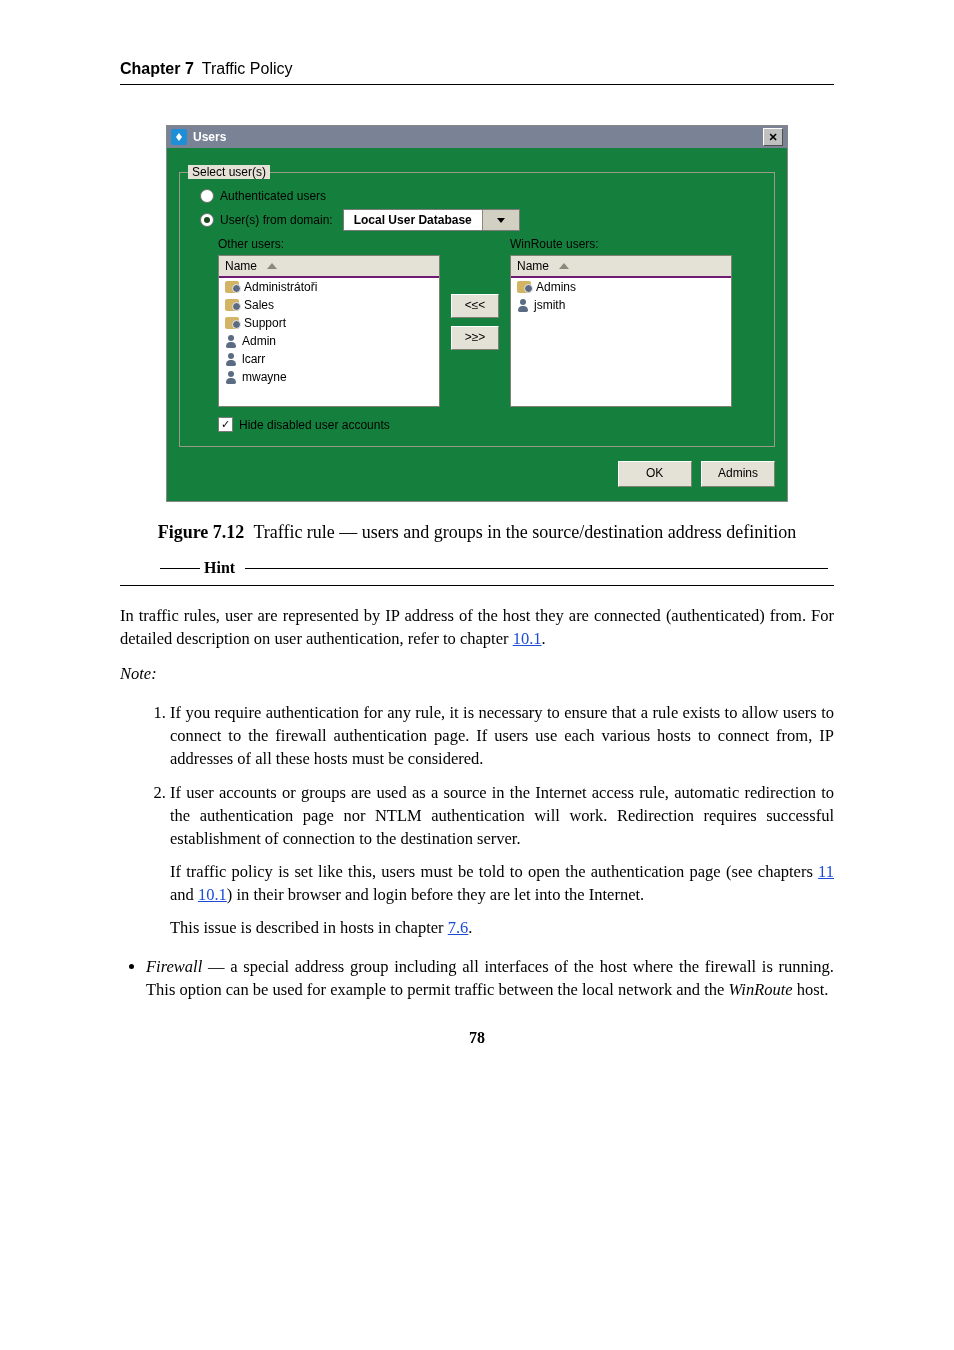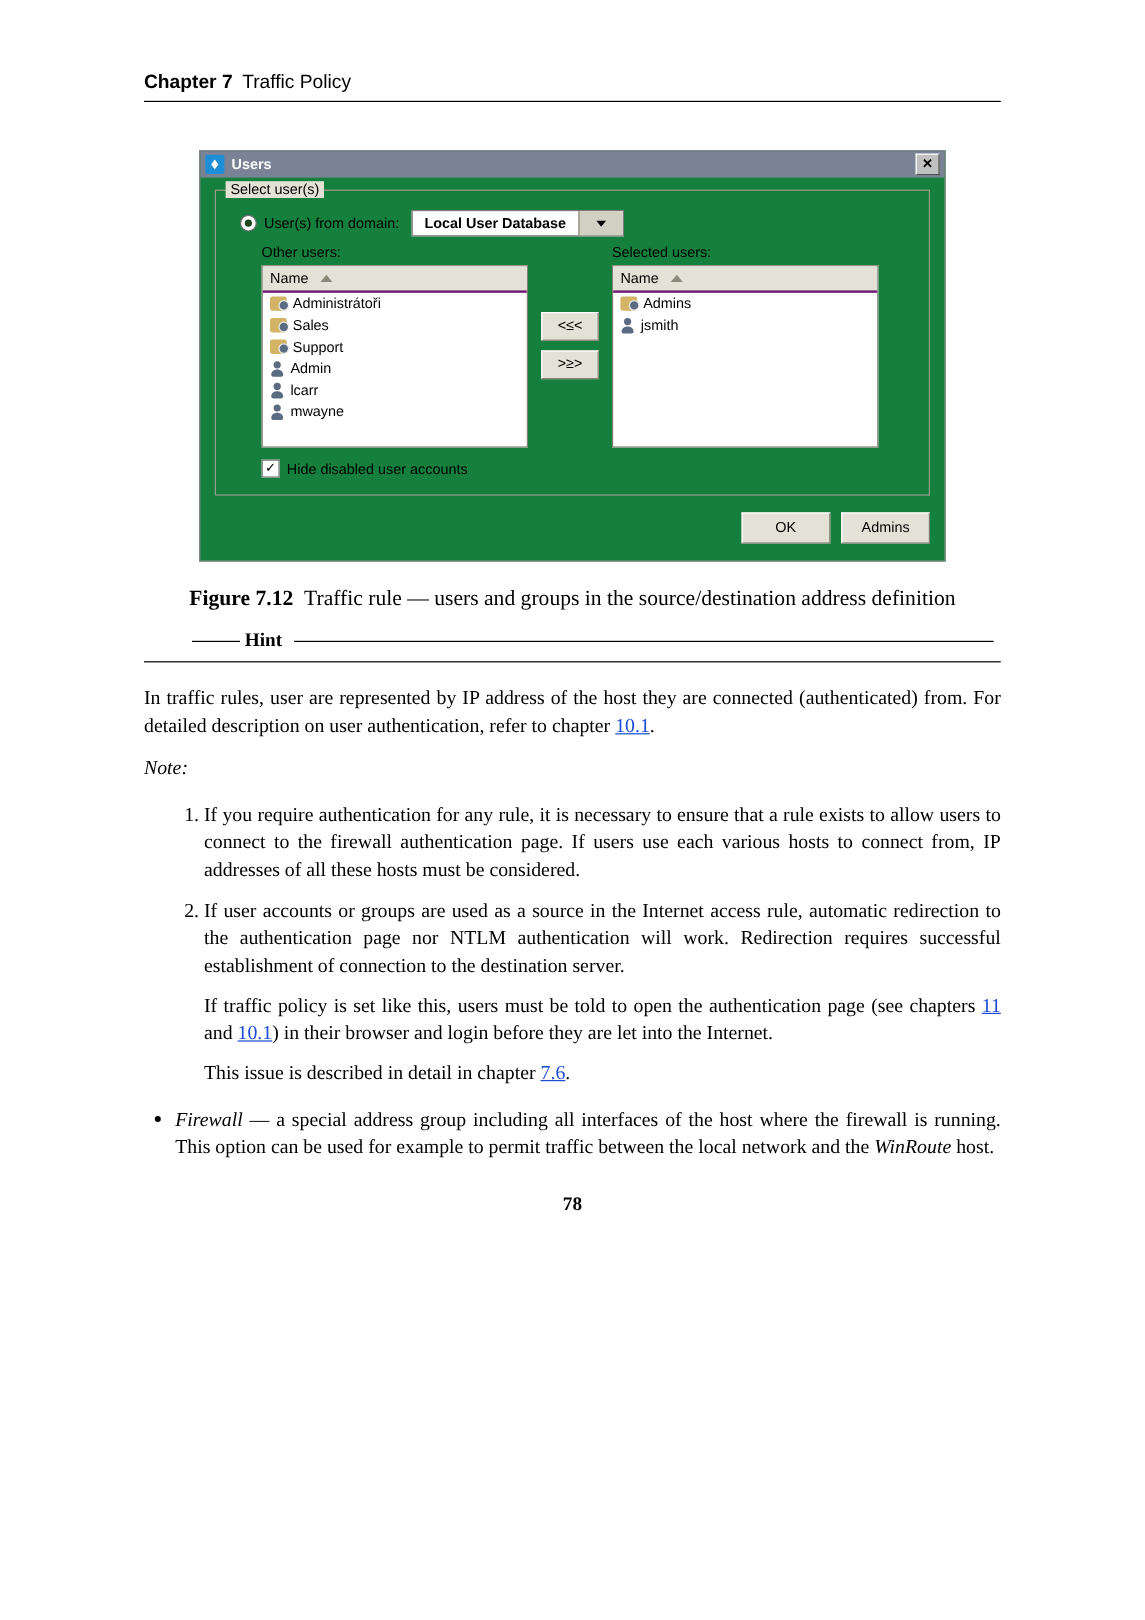--- a/index.html
+++ b/index.html
@@ -50,21 +50,21 @@
   .titlebar .spacer { flex: 1; }
   .closebtn {
     width: 18px; height: 16px;
     background: #c0c0c0;
     border: 1px solid #fff;
     border-right-color:#505050; border-bottom-color:#505050;
     display:flex; align-items:center; justify-content:center;
     font-size:11px; font-weight:bold; color:#000;
     line-height:14px;
   }
-  .dlgbody { padding: 10px 12px 14px 12px; border-radius: 16px; }
+  .dlgbody { padding: 24px 12px 14px 12px; border-radius: 16px; }
   .groupbox {
     border: 1px solid #9a9a8a;
     padding: 10px 14px 14px 14px;
     position: relative;
     margin-bottom: 14px;
   }
   .grouplegend {
     position: absolute;
     top: -8px; left: 8px;
     background: #e4e1d6;
@@ -194,20 +194,24 @@
       </span>
       <span class="title">Users</span>
       <span class="spacer"></span>
       <span class="closebtn">✕</span>
     </div>
     <div class="dlgbody">
       <div class="groupbox">
         <div class="grouplegend">Select user(s)</div>
 
         <div class="radio-row">
+          <span class="radio-dot"></span>
+          <span>Authenticated users</span>
+        </div>
+        <div class="radio-row">
           <span class="radio-dot selected"></span>
           <span>User(s) from domain:</span>
           <span class="dropdown">
             <span>Local User Database</span>
             <span class="arrow"></span>
           </span>
         </div>
 
         <div class="listwrap">
           <div class="listcol">
@@ -250,21 +254,21 @@
                   </span>
                   <span>mwayne</span>
                 </div>
             </div>
           </div>
           <div class="midcol">
             <div class="tbtn">&lt;≤&lt;</div>
             <div class="tbtn">&gt;≥&gt;</div>
           </div>
           <div class="listcol">
-            <div class="listlabel">Selected users:</div>
+            <div class="listlabel">WinRoute users:</div>
             <div class="listbox">
               <div class="listhead">
                 <span>Name</span>
                 <span class="sorttri"></span>
               </div>
               <div class="listrow">
                   <span class="gicon"></span>
                   <span>Admins</span>
                 </div>
               <div class="listrow">
@@ -308,21 +312,21 @@
   <div class="bodytext noteline">Note:</div>
 
   <ol class="notes">
     <li>If you require authentication for any rule, it is necessary to ensure that a rule exists to allow users to connect to the firewall authentication page. If users use each various hosts to connect from, IP addresses of all these hosts must be considered.</li>
     <li>
       <span>If user accounts or groups are used as a source in the Internet access rule, automatic redirection to the authentication page nor NTLM authentication will work. Redirection requires successful establishment of connection to the destination server.</span>
       <div class="inner">
         <span>If traffic policy is set like this, users must be told to open the authentication page (see chapters </span><a class="link">11</a><span> and </span><a class="link">10.1</a><span>) in their browser and login before they are let into the Internet.</span>
       </div>
       <div class="inner">
-        <span>This issue is described in detail in chapter </span><a class="link">7.6</a><span>.</span>
+        <span>This issue is described in hosts in chapter </span><a class="link">7.6</a><span>.</span>
       </div>
     </li>
   </ol>
 
   <ul class="bul">
     <li>
       <span class="ital">Firewall</span><span> — a special address group including all interfaces of the host where the firewall is running.  This option can be used for example to permit traffic between the local network and the </span><span class="ital">WinRoute</span><span> host.</span>
     </li>
   </ul>
 

